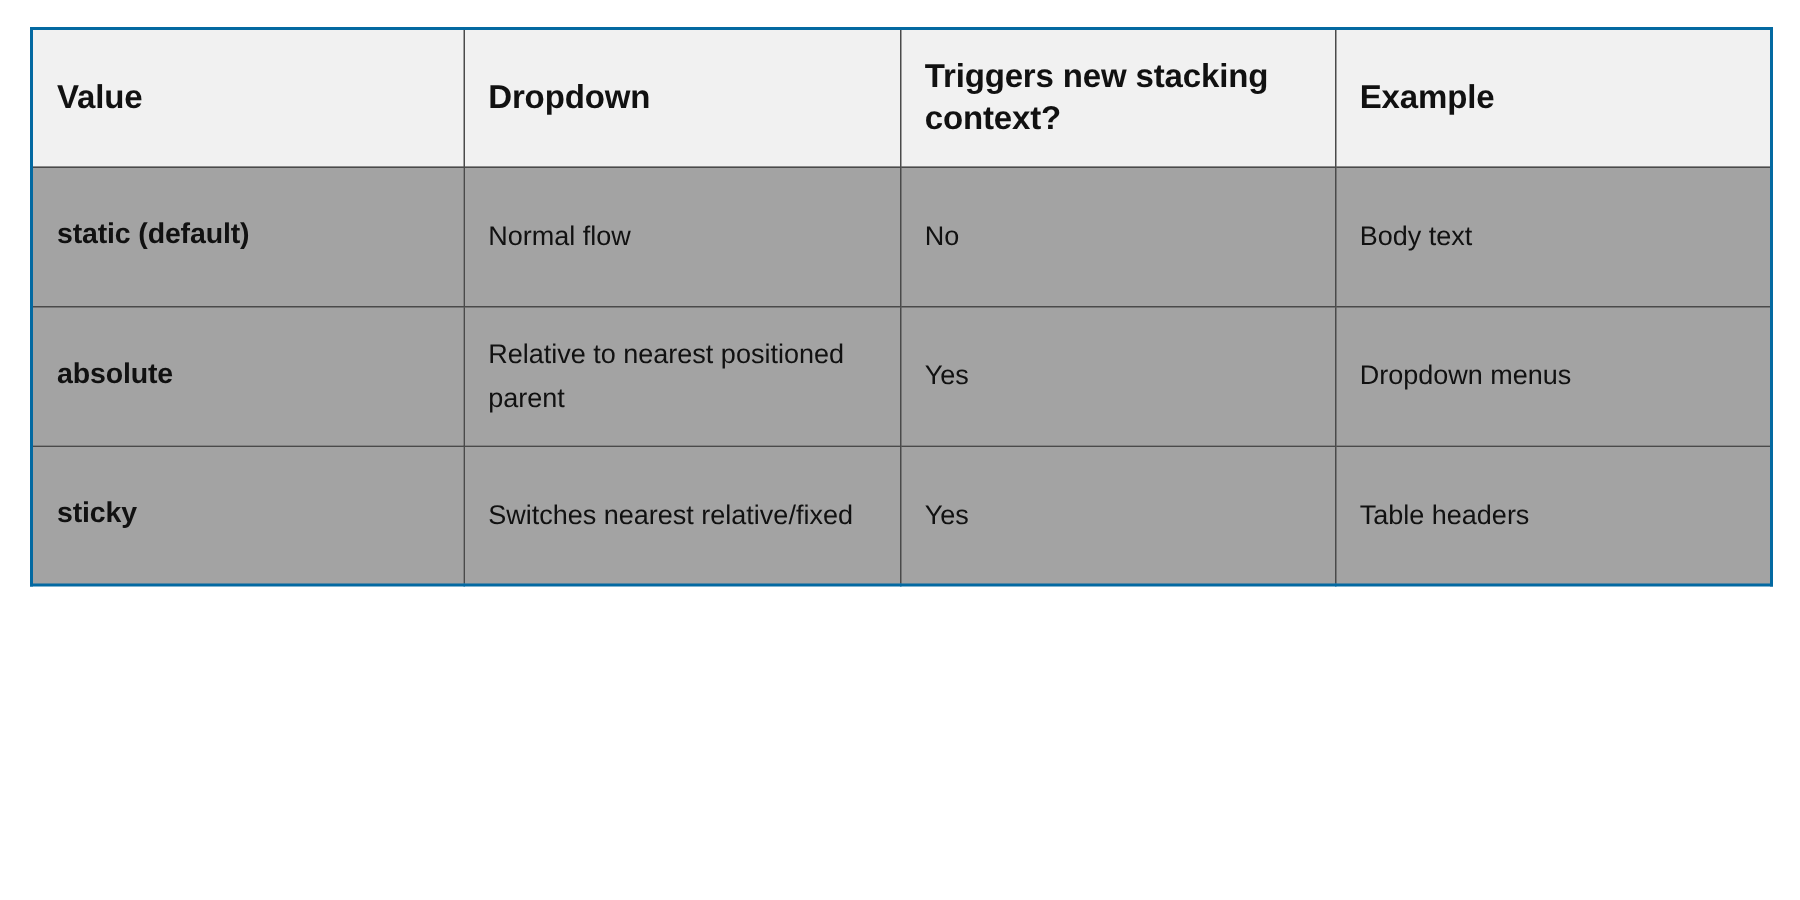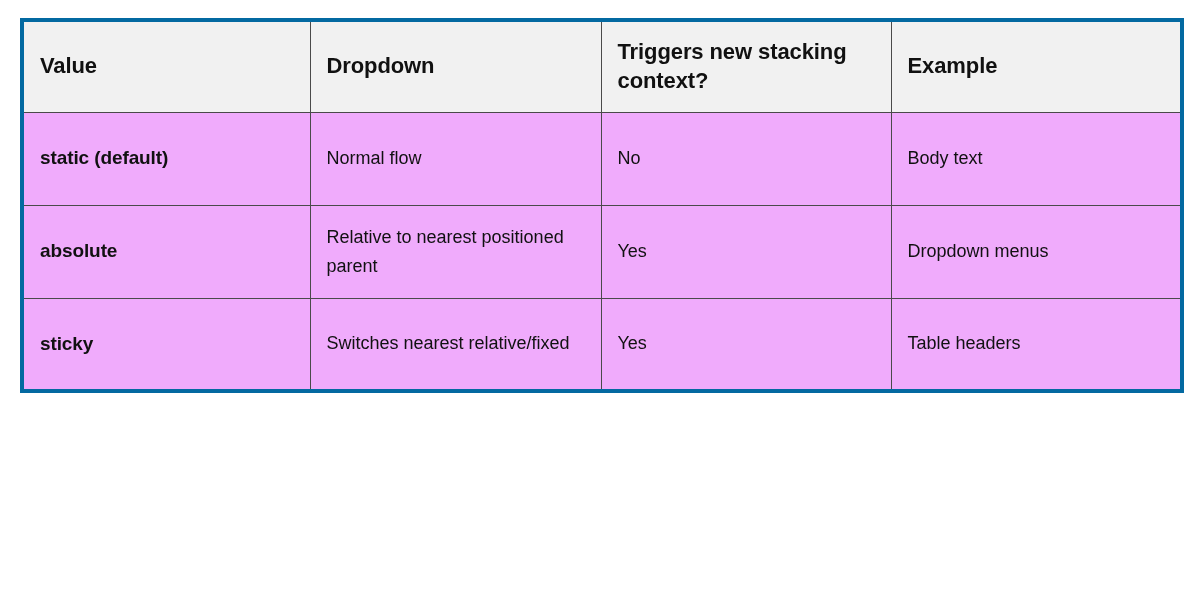--- a/index.html
+++ b/index.html
@@ -20,21 +20,21 @@
     position: absolute;
     left: 20px;
     top: 18px;
     width: 1160px;
   }
 
   table.position-table {
     border-collapse: collapse;
     table-layout: fixed;
     width: 1160px;
-    border: 4px solid #0369a1;
+    border: 2px solid #0369a1;
   }
 
   table.position-table col.c1 { width: 288px; }
   table.position-table col.c2 { width: 291px; }
   table.position-table col.c3 { width: 290px; }
   table.position-table col.c4 { width: 291px; }
 
   table.position-table th,
   table.position-table td {
     border: 1px solid #4a4a4a;
@@ -47,21 +47,21 @@
   table.position-table thead th {
     background: #f1f1f1;
     height: 92px;
     font-size: 22px;
     font-weight: 700;
     line-height: 1.30;
     letter-spacing: -0.1px;
   }
 
   table.position-table tbody td {
-    background: #f0abfc;
+    background: #a3a3a3;
     height: 93px;
     font-size: 18px;
     font-weight: 400;
     line-height: 1.60;
     margin-left: 20px;
   }
 
   table.position-table tbody td.value-cell {
     font-size: 19px;
     font-weight: 700;

